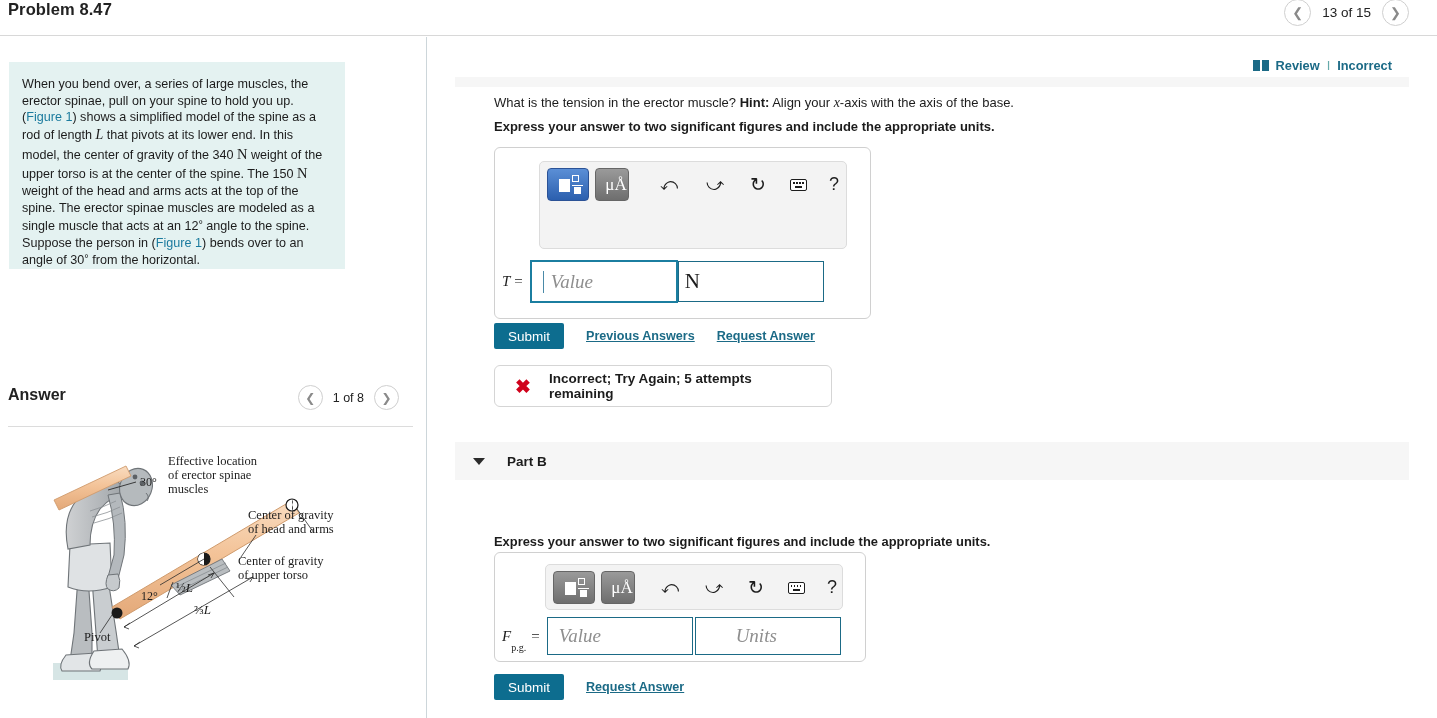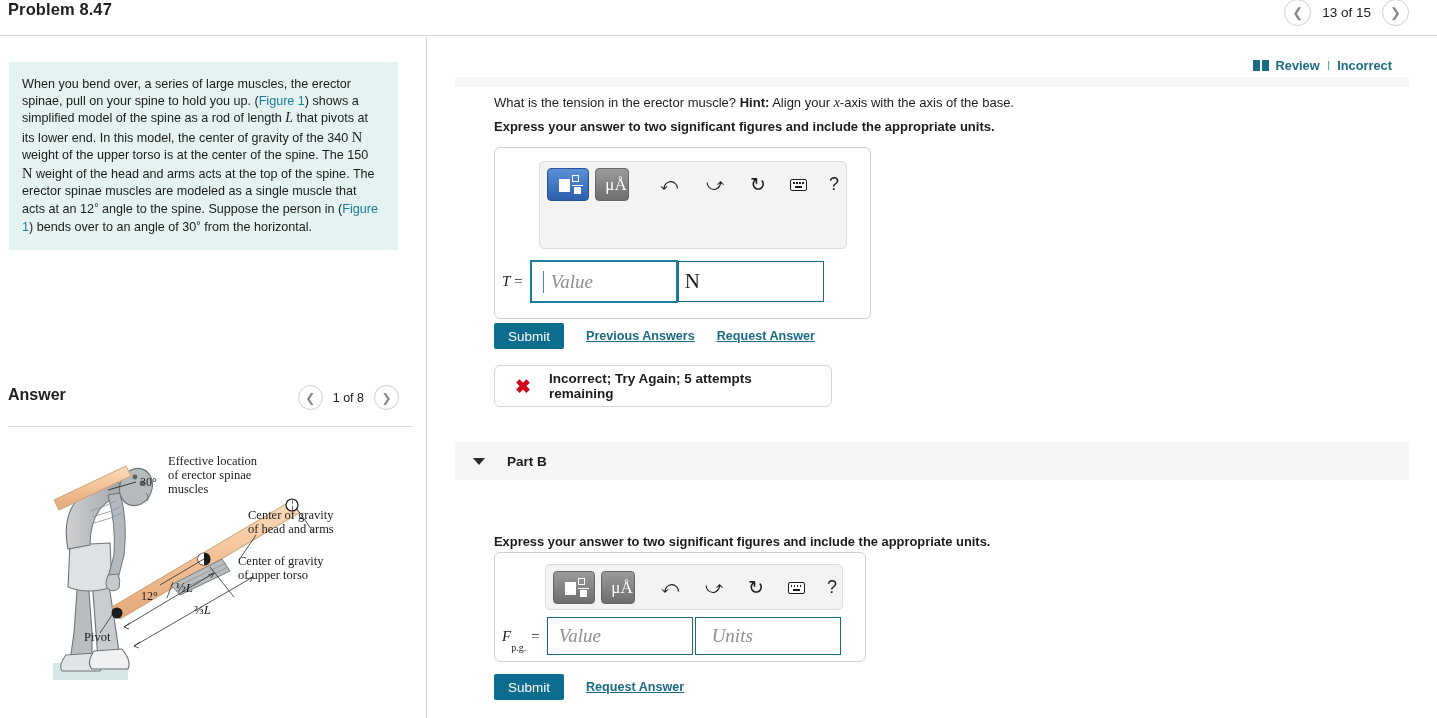--- a/index.html
+++ b/index.html
@@ -31,22 +31,22 @@
     color: #8a8a8a; font-size: 13px; line-height: 1;
   }
   .pager-label { font-size: 13.5px; color: #222; }
 
   
   .left-panel {
     position: absolute; left: 0; top: 37px; width: 427px; height: 681px;
     background: #fff; border-right: 1px solid #cdd6da;
   }
   .intro-box {
-    position: absolute; left: 9px; top: 25px; width: 389px;
-    background: #e4f2f1; padding: 14px 17px 14px 13px;
+    position: absolute; left: 9px; top: 25px; width: 336px;
+    background: #e4f2f1; padding: 14px 17px 0 13px;
     font-size: 12.6px; line-height: 1.33; color: #1c1c1c;
   }
   .intro-box .lnk { color: #1b7b9e; }
   .mathit { font-family: "Liberation Serif", serif; font-style: italic; font-size: 14px; }
   .mathup { font-family: "Liberation Serif", serif; font-size: 14.5px; }
   .deg { font-size: 11px; vertical-align: 2px; }
 
   .figure-head {
     position: absolute; left: 8px; top: 348px; width: 405px; height: 42px;
     border-bottom: 1px solid #dcdcdc;
@@ -416,21 +416,21 @@
           </div>
         </div>
 
         <div class="eqrow" style="left:7px; top:64px;">
           <span class="eqlabel">F</span>
           <span class="eqlabel" style="font-style:normal;font-size:10px;align-self:flex-end;margin-bottom:2px;">p.g.</span>
           <span class="eqlabel" style="font-style:normal;margin:0 7px 0 5px;">=</span>
           <span class="inputbox" style="width:146px;height:38px;">
             <span>Value</span>
           </span>
-          <span class="inputbox" style="width:146px;height:38px;margin-left:2px;padding-left:16px;">
+          <span class="inputbox" style="width:146px;height:38px;margin-left:2px;padding-left:40px;">
             <span>Units</span>
           </span>
         </div>
       </div>
 
       <div style="position:absolute; left:66px; top:122px; display:flex; align-items:center; gap:22px;">
         <div class="submit-btn" style="width:70px;height:26px;">Submit</div>
         <a class="link-a" href="#">Request Answer</a>
       </div>
     </div>

